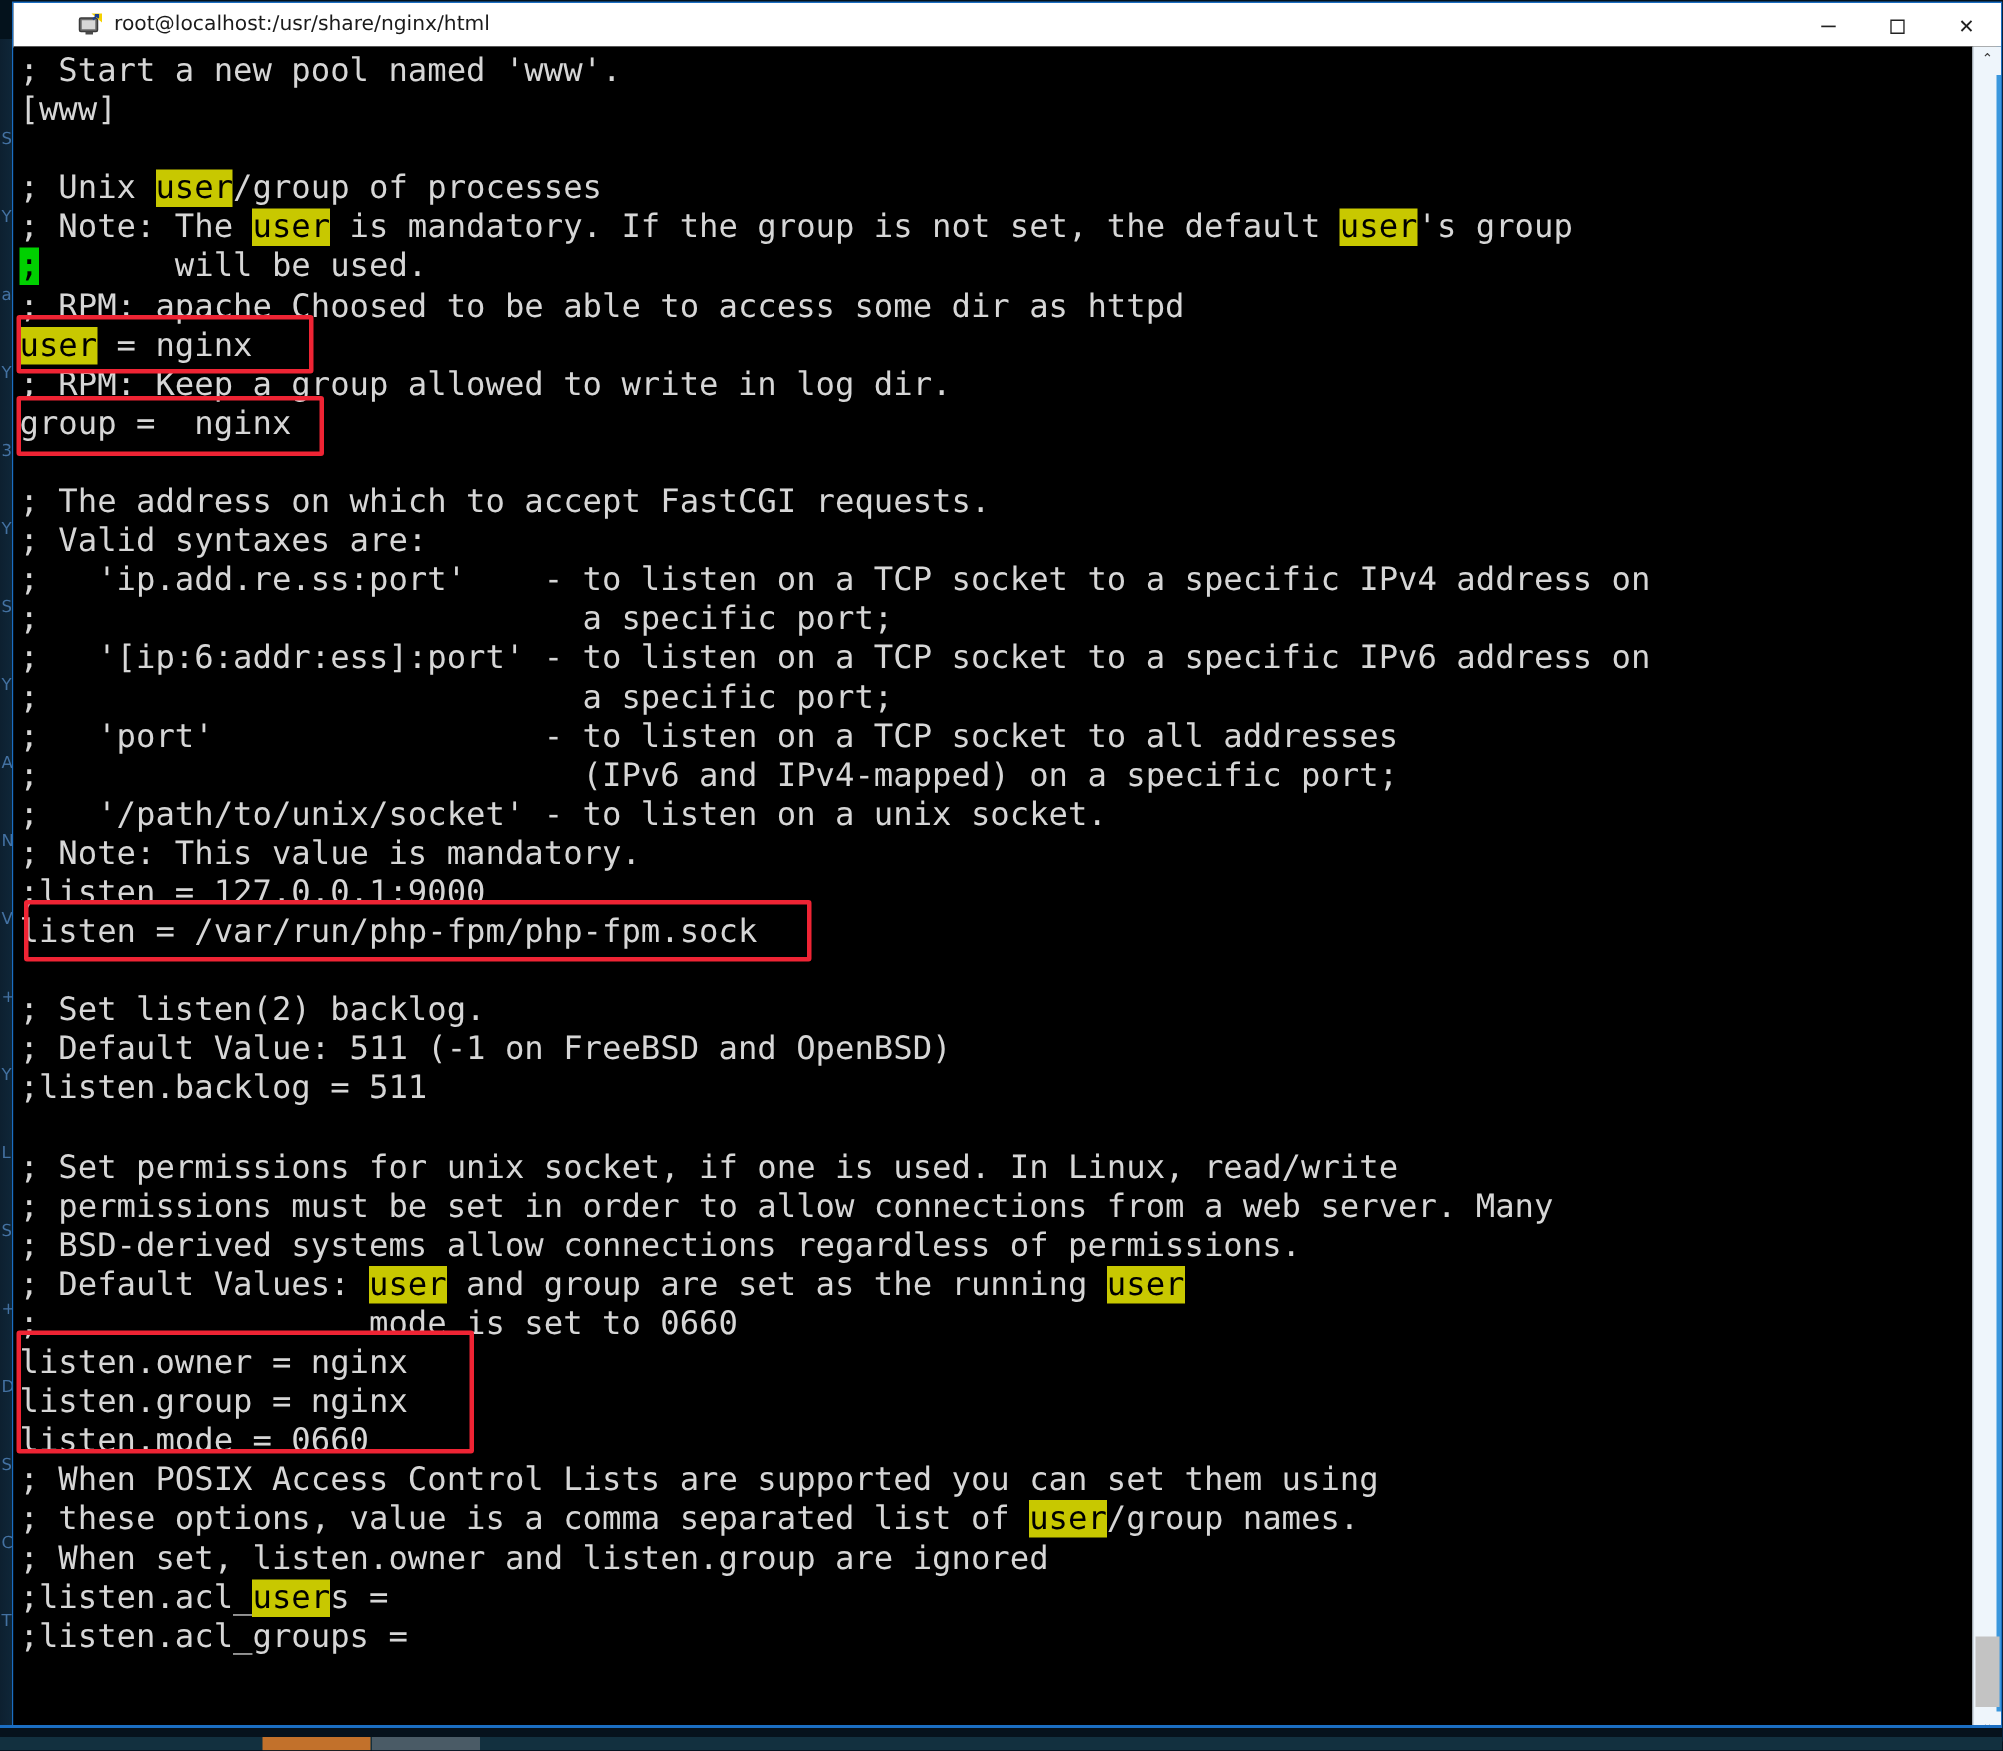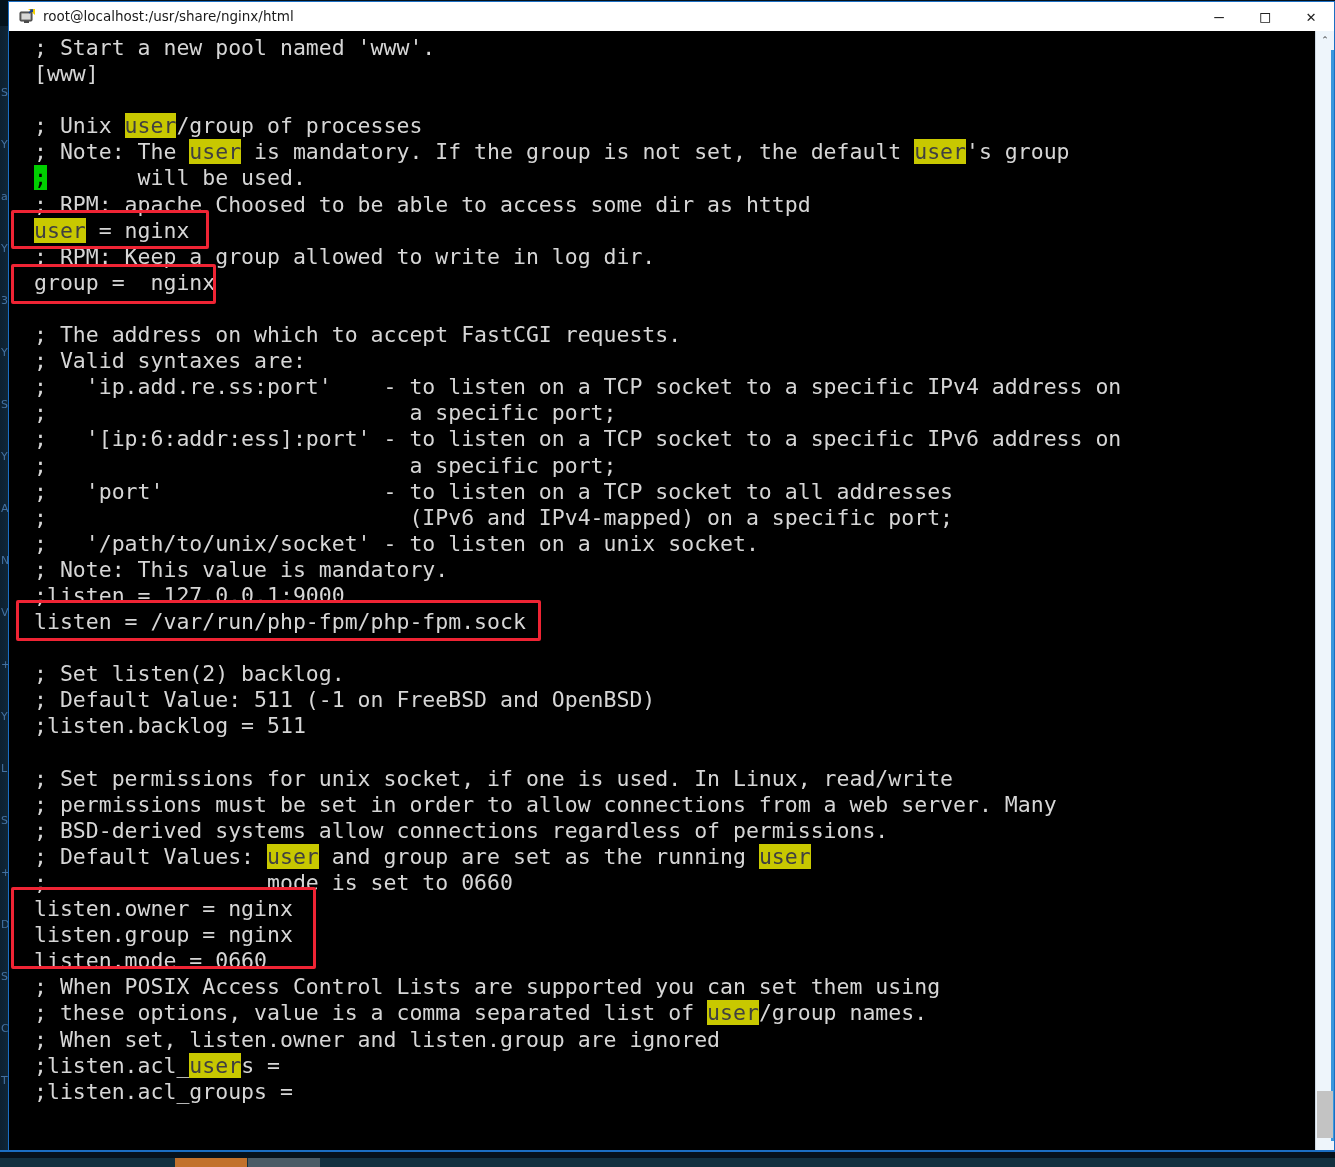--- a/index.html
+++ b/index.html
@@ -22,21 +22,21 @@
   }
   #bgline{position:absolute;left:10px;top:26px;width:1px;height:1124px;background:#2f6aa8;opacity:.9;}
 
   
   #win{
     position:absolute;left:8px;top:1px;width:1327px;height:1160px;
     border:1px solid #1b6ec2;background:#000;box-sizing:border-box;
   }
   #titlebar{
     position:relative;height:29px;background:#ffffff;
-    display:flex;align-items:center;border-bottom:1px solid #d4d4d4;
+    display:flex;align-items:center;border-bottom:1px solid #d4d4d4;padding-left:33px;
   }
   #titleicon{width:18px;height:18px;margin:0 7px 0 9px;position:relative;flex:none;}
   #titletext{
     font:13.5px/29px "DejaVu Sans","Liberation Sans",sans-serif;
     color:#1b1b1b;flex:1;white-space:nowrap;overflow:hidden;
   }
   .wbtn{
     width:46px;height:29px;display:flex;align-items:center;justify-content:center;
     flex:none;color:#222;
   }
@@ -48,22 +48,22 @@
   }
   #screen{
     position:absolute;left:0;top:0;right:19px;bottom:0;
     background:#000;overflow:hidden;
   }
   #textlayer{
     position:absolute;left:4px;top:4px;right:0;
     font:21.5px/26.1px "DejaVu Sans Mono","Liberation Mono",monospace;
     color:#d6d6d6;white-space:pre;letter-spacing:0px;
   }
-  .ln{height:26.1px;white-space:pre;margin-left:21px;}
-  .hl{background:#c8c800;color:#404040;}
+  .ln{height:26.1px;white-space:pre;}
+  .hl{background:#c8c800;color:#000000;}
   .cur{background:#00d000;color:#000;}
 
   
   .redbox{position:absolute;border:3px solid #ef2434;border-radius:2px;box-sizing:border-box;pointer-events:none;}
 
   
   #statusline{
     position:absolute;left:0;right:19px;bottom:0;height:30px;
     font:21.5px/30px "DejaVu Sans Mono","Liberation Mono",monospace;
     color:#d6d6d6;background:#000;

